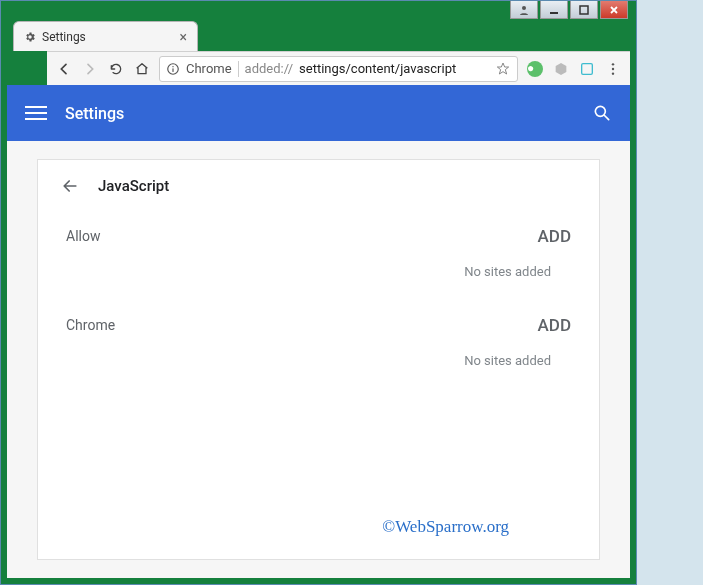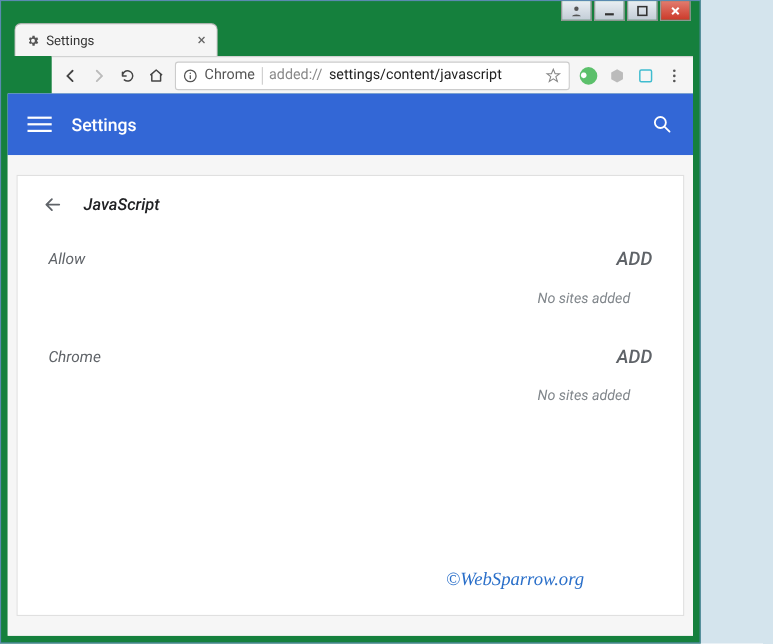--- a/index.html
+++ b/index.html
@@ -33,21 +33,21 @@
   .viewport { position:absolute; top:84px; left:6px; right:6px; bottom:6px; background:#fff; }
   
   
   .blue-bar { height:56px; background:#3367d6; display:flex; align-items:center; padding:0 18px; color:#fff; }
   .hamburger { width:22px; height:22px; display:flex; flex-direction:column; justify-content:center; gap:4px; margin-right:18px; cursor:pointer; }
   .hamburger span { height:2px; background:#fff; }
   .blue-title { font-size:16px; font-weight:500; }
   .search-icon { margin-left:auto; color:#fff; cursor:pointer; }
   
   
-  .card-wrap { padding:18px 8px; height:calc(100% - 56px); background:#f2f2f2b0;font-style:italic; }
+  .card-wrap { padding:18px 30px; height:calc(100% - 56px); background:#f2f2f2b0; }
   .card { background:#fff; height:100%; border:1px solid #e0e0e0; position:relative; overflow:hidden; }
   
   .subhead { display:flex; align-items:center; padding:16px 22px; gap:18px; }
   .back-arrow { color:#5f6368; cursor:pointer; }
   .subhead-title { font-size:15px; font-weight:500; color:#202124; }
   
   .toggle-row { display:flex; align-items:center; padding:18px 28px; }
   .toggle-label { font-size:14px; color:#3c4043; }
   .toggle-highlight { margin-left:auto; border:3px solid #f5e100; padding:18px 14px; }
   .toggle { width:34px; height:14px; background:#b3c7f7; border-radius:10px; position:relative; }

